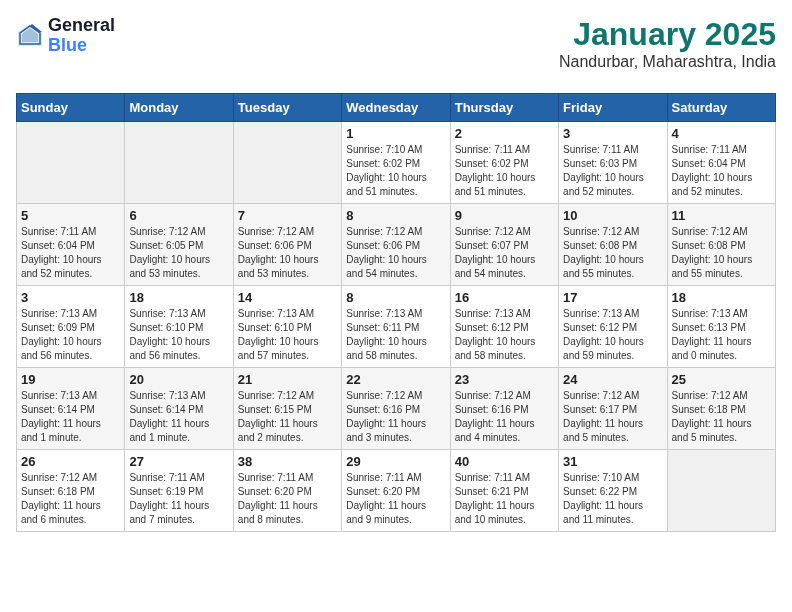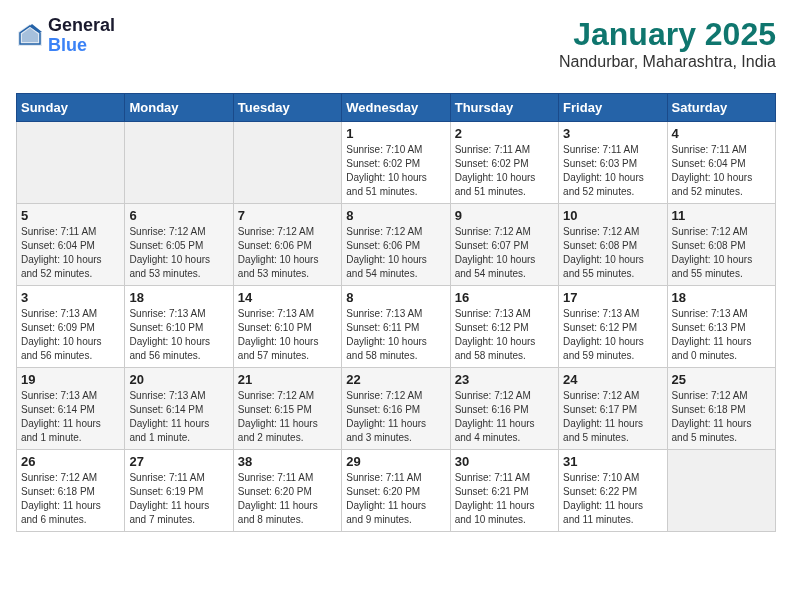--- a/index.html
+++ b/index.html
@@ -341,21 +341,21 @@
 and 8 minutes.</div>
         </td>
         <td>
           <span class="day-number">29</span>
           <div class="day-info" style="white-space: pre-line;">Sunrise: 7:11 AM
 Sunset: 6:20 PM
 Daylight: 11 hours
 and 9 minutes.</div>
         </td>
         <td>
-          <span class="day-number">30</span>
+          <span class="day-number">40</span>
           <div class="day-info" style="white-space: pre-line;">Sunrise: 7:11 AM
 Sunset: 6:21 PM
 Daylight: 11 hours
 and 10 minutes.</div>
         </td>
         <td>
           <span class="day-number">31</span>
           <div class="day-info" style="white-space: pre-line;">Sunrise: 7:10 AM
 Sunset: 6:22 PM
 Daylight: 11 hours

